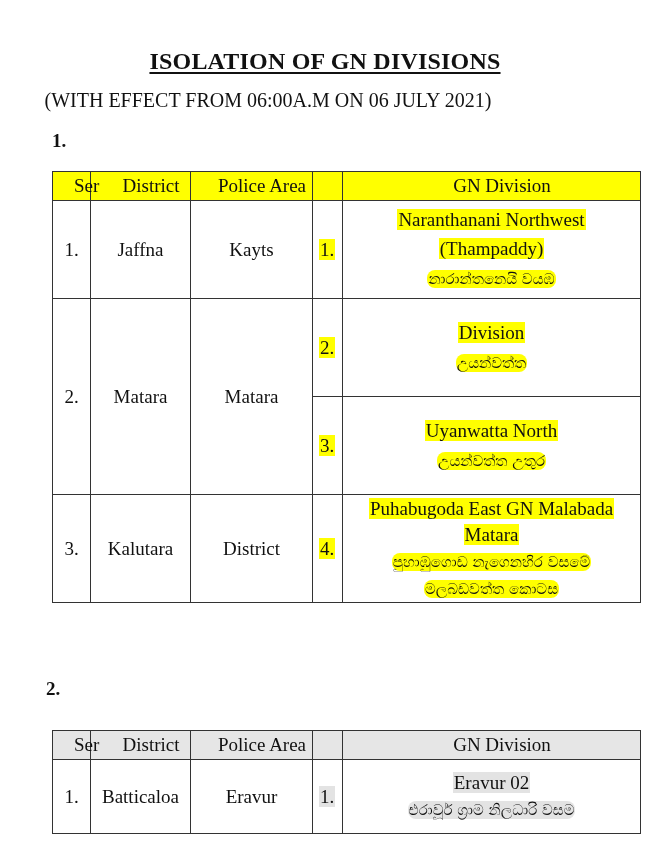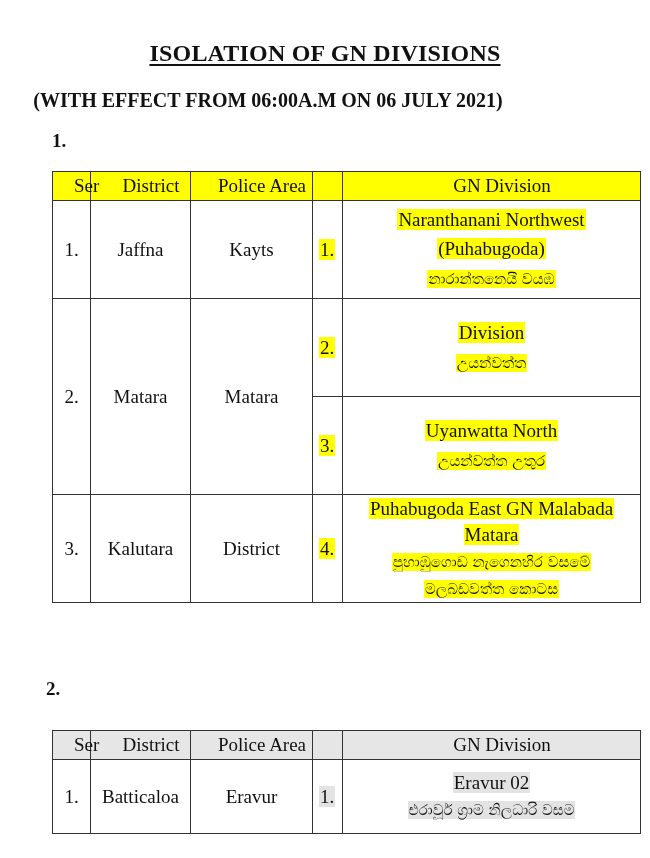--- a/index.html
+++ b/index.html
@@ -1,45 +1,45 @@
 <!DOCTYPE html>
 <html><head>
 <meta charset="utf-8">
 <style>
   html, body { margin: 0; padding: 0; background: #ffffff; }
   body {
     width: 650px; height: 858px; position: relative; overflow: hidden;
     font-family: "Liberation Serif", "DejaVu Serif", serif; color: #111;
   }
   .title {
-    position: absolute; left: 0; width: 650px; top: 40px; text-align: center;
+    position: absolute; left: 0; width: 650px; top: 48px; text-align: center;
     font-weight: bold; font-size: 24px; letter-spacing: 0.2px;
   }
   .title span { text-decoration: underline; text-underline-offset: 3px; text-decoration-thickness: 2px; }
   .subtitle {
     position: absolute; left: 0; width: 536px; top: 89px; text-align: center;
-    font-weight: bold; font-size: 20px;
+    font-weight: normal; font-size: 20px;
   }
   .section-head {
     position: absolute; left: 52px; font-size: 16px;
     display: flex; align-items: center;
   }
   .section-head .num { font-weight: bold; font-size: 19px; width: 42px; }
   .section-head .txt { font-family: "DejaVu Sans", sans-serif; font-size: 15px; }
   table {
     position: absolute; border-collapse: collapse; table-layout: fixed;
     font-size: 19px;
   }
   td, th { border: 1.3px solid #333; text-align: center; vertical-align: middle; padding: 0; font-weight: normal; }
   th { height: 28px; padding-left: 21px; }
   .t1 th { background: #ffff00; }
   .t2 th { background: #e6e6e6; }
   .hl { background: #ffff00; padding: 0 1px; font-family: Liberation Serif, serif; }
   .hlg { background: #e3e3e3; padding: 0 1px; }
-  .si { font-family: "DejaVu Sans", sans-serif; font-size: 15px; }
+  .si { font-family: "DejaVu Sans", sans-serif; font-size: 15px; border-radius: 8px; }
   .gn { line-height: 29px; }
   .idx { text-align: left; padding-left: 6px; }
 </style>
 </head>
 <body>
 
 <div class="title"><span>ISOLATION OF GN DIVISIONS</span></div>
 <div class="subtitle">(WITH EFFECT FROM 06:00A.M ON 06 JULY 2021)</div>
 
 <div class="section-head" style="top:130px;">
@@ -64,21 +64,21 @@
     </tr>
   </thead>
   <tbody>
     <tr style="height:98px;">
       <td>1.</td>
       <td>Jaffna</td>
       <td>Kayts</td>
       <td class="idx"><span class="hl">1.</span></td>
       <td class="gn">
         <span class="hl">Naranthanani Northwest</span><br>
-        <span class="hl">(Puhabugoda)</span><br>
+        <span class="hl">(Thampaddy)</span><br>
         <span class="hl si">නාරාන්තනෙයි වයඹ</span>
       </td>
     </tr>
     <tr style="height:98px;">
       <td rowspan="2">2.</td>
       <td rowspan="2">Matara</td>
       <td rowspan="2">Matara</td>
       <td class="idx"><span class="hl">2.</span></td>
       <td class="gn">
         <span class="hl">Division</span><br>

